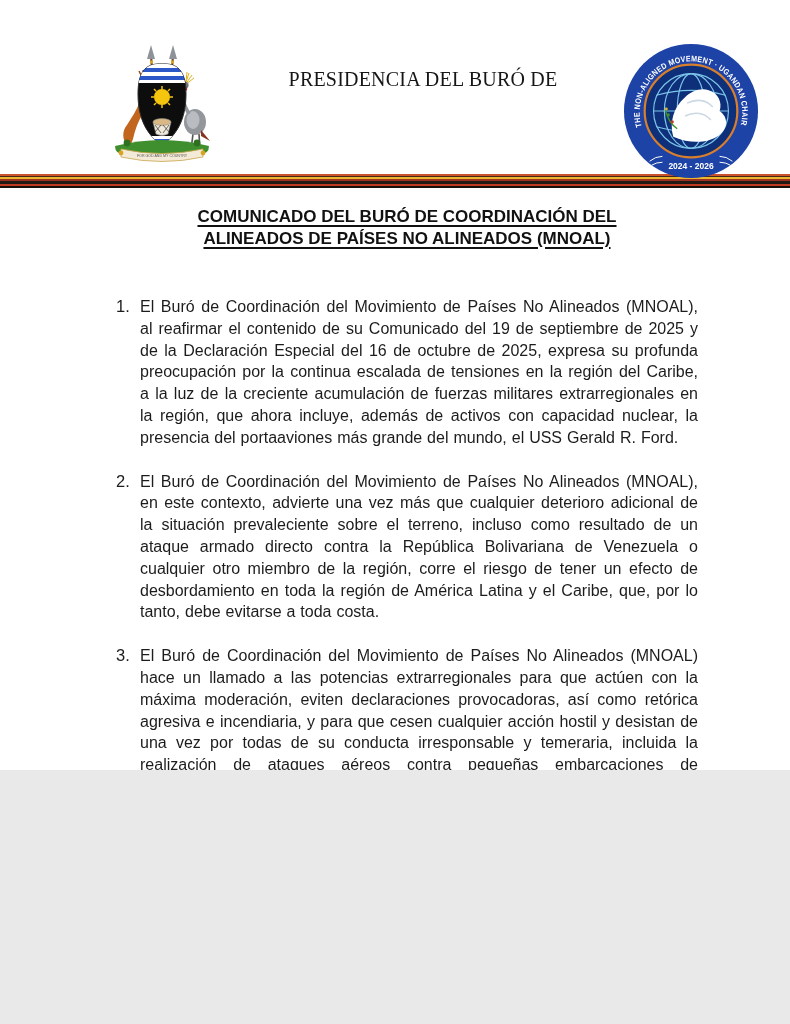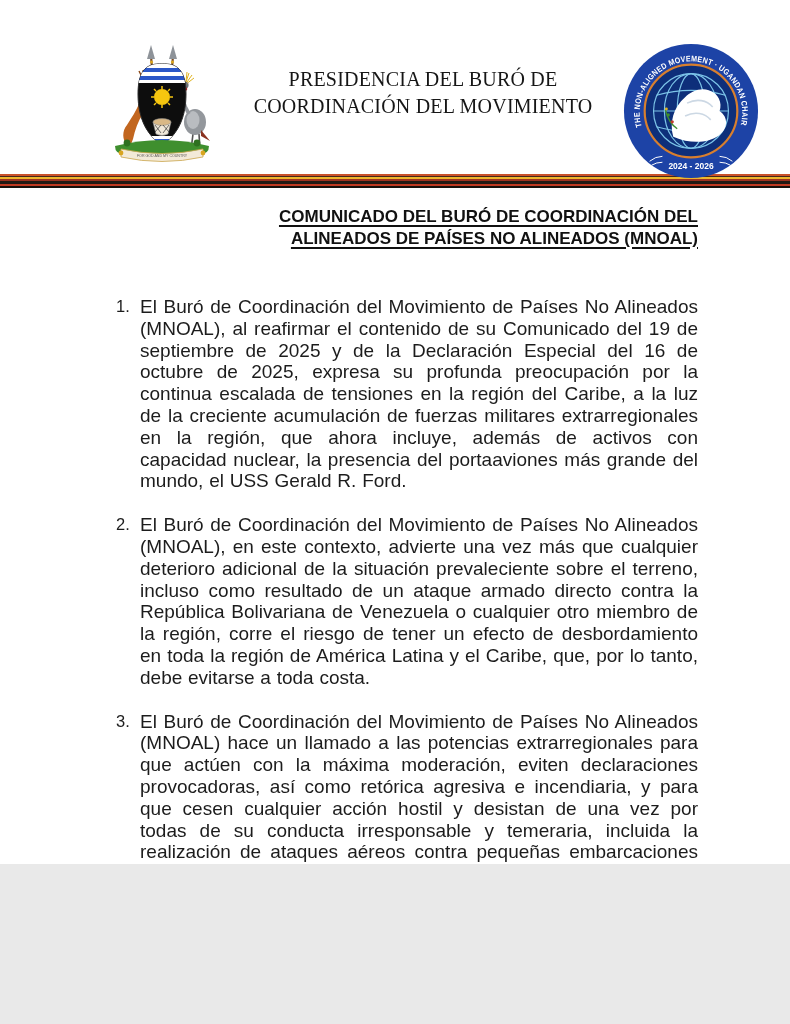--- a/index.html
+++ b/index.html
@@ -1,40 +1,40 @@
 <!DOCTYPE html>
 <html><head>
 <meta charset="utf-8">
 <style>
   html,body{margin:0;padding:0;background:#e9e9e9;}
-  .page{width:790px;height:864px;background:#ffffff;margin:0 auto;position:relative;overflow:hidden;
+  .page{width:790px;height:770px;background:#ffffff;margin:0 auto;position:relative;overflow:hidden;
         font-family:"Liberation Sans",sans-serif;color:#1c1c1c;}
   
   .letterhead{display:flex;align-items:flex-start;padding:42px 30px 0 96px;height:132px;}
   .coat{width:132px;height:128px;flex:none;}
   .head-title{flex:1;text-align:center;font-family:"Liberation Serif",serif;font-size:20px;
               line-height:27px;color:#161616;padding-top:24px;letter-spacing:.2px;}
   .nam{width:138px;height:138px;flex:none;margin-left:4px;margin-top:0px;}
   
   .stripe{height:14px;margin-top:0px;background:linear-gradient(to bottom,
       #c8502a 0px,#c8502a 2px,
       #46281a 2px,#46281a 3px,
       #eeb62c 3px,#eeb62c 5px,
       #9c3320 5px,#9c3320 7px,
       #221a14 7px,#221a14 10px,
       #bf3a22 10px,#bf3a22 12px,
       #17110c 12px,#17110c 14px);}
   
   .doc{padding:0 92px 0 116px;}
-  .doc-title{text-align:right;font-weight:bold;font-size:17px;line-height:22px;
+  .doc-title{text-align:center;font-weight:bold;font-size:17px;line-height:22px;
              margin:18px 0 46px 0;color:#111;}
   .doc-title span{text-decoration:underline;text-decoration-thickness:2px;text-underline-offset:3px;}
   .para{display:flex;margin-bottom:22px;}
   .para .num{width:24px;flex:none;font-size:16.5px;line-height:21.8px;}
-  .para p{margin:0;flex:1;text-align:justify;font-size:19px;line-height:21.8px;
+  .para p{margin:0;flex:1;text-align:justify;font-size:16px;line-height:21.8px;
           word-spacing:.5px;}
 </style>
 </head>
 <body>
 
 <div class="page">
 
   <header class="letterhead">
 
     <div class="coat">
@@ -126,21 +126,20 @@
           <path d="M24,107 Q65,116 106,107 L106,115 Q65,124 24,115 Z" fill="#f3ead8" stroke="#caa64e" stroke-width="0.8"></path>
           <circle cx="24" cy="111" r="2.4" fill="#d9a520"></circle>
           <circle cx="106" cy="111" r="2.4" fill="#d9a520"></circle>
           <text x="65" y="114.6" text-anchor="middle" font-size="3.6" fill="#555" font-family="Liberation Sans, sans-serif">FOR GOD AND MY COUNTRY</text>
         </g>
       </svg>
     </div>
 
     <div class="head-title">
       <div>PRESIDENCIA DEL BURÓ DE</div>
-      <div>COORDINACIÓN DEL MOVIMIENTO</div>
     </div>
 
     <div class="nam">
       <svg viewBox="0 0 140 140" width="138" height="138">
         <defs>
           <path id="ringPath" d="M 20,86 A 52,52 0 1 1 120,86"></path>
         </defs>
         <circle cx="70" cy="70" r="68" fill="#1d43a6"></circle>
         <circle cx="70" cy="70" r="47" fill="#0e2f7a" stroke="#d87f2e" stroke-width="2.2"></circle>
 

